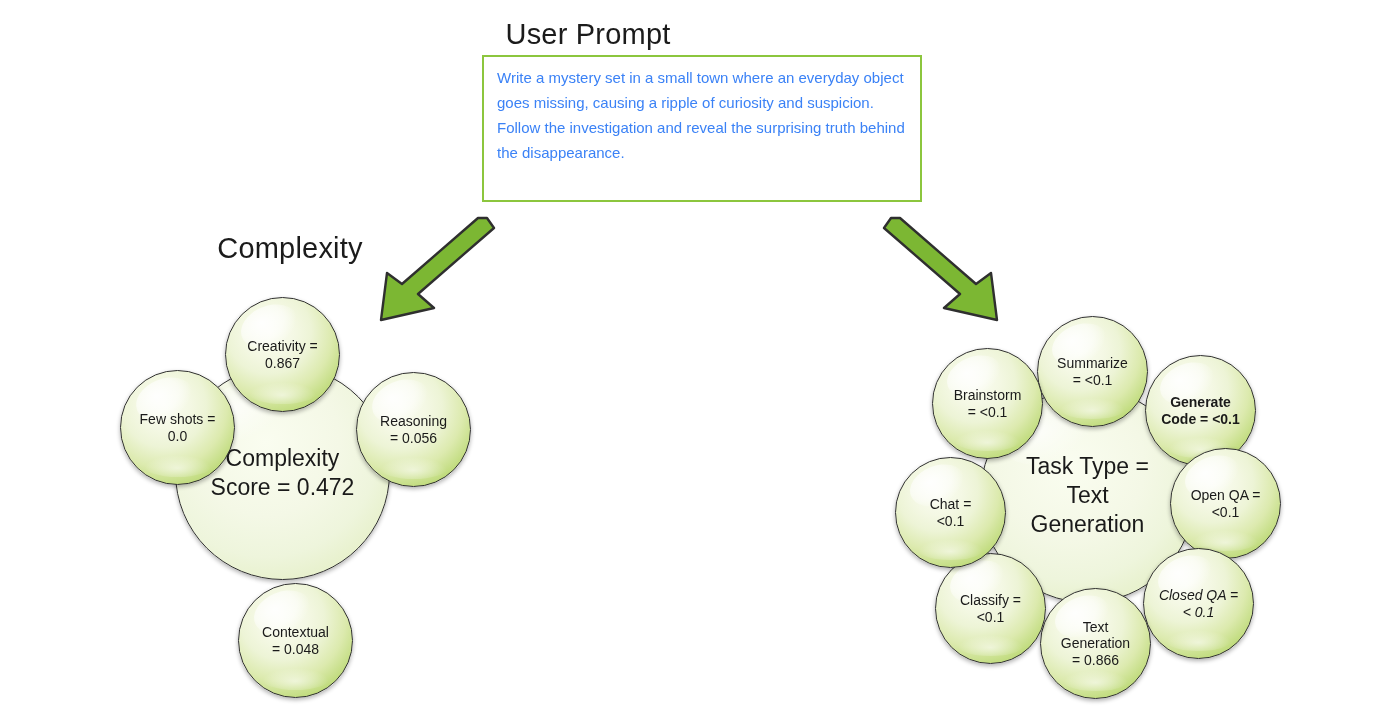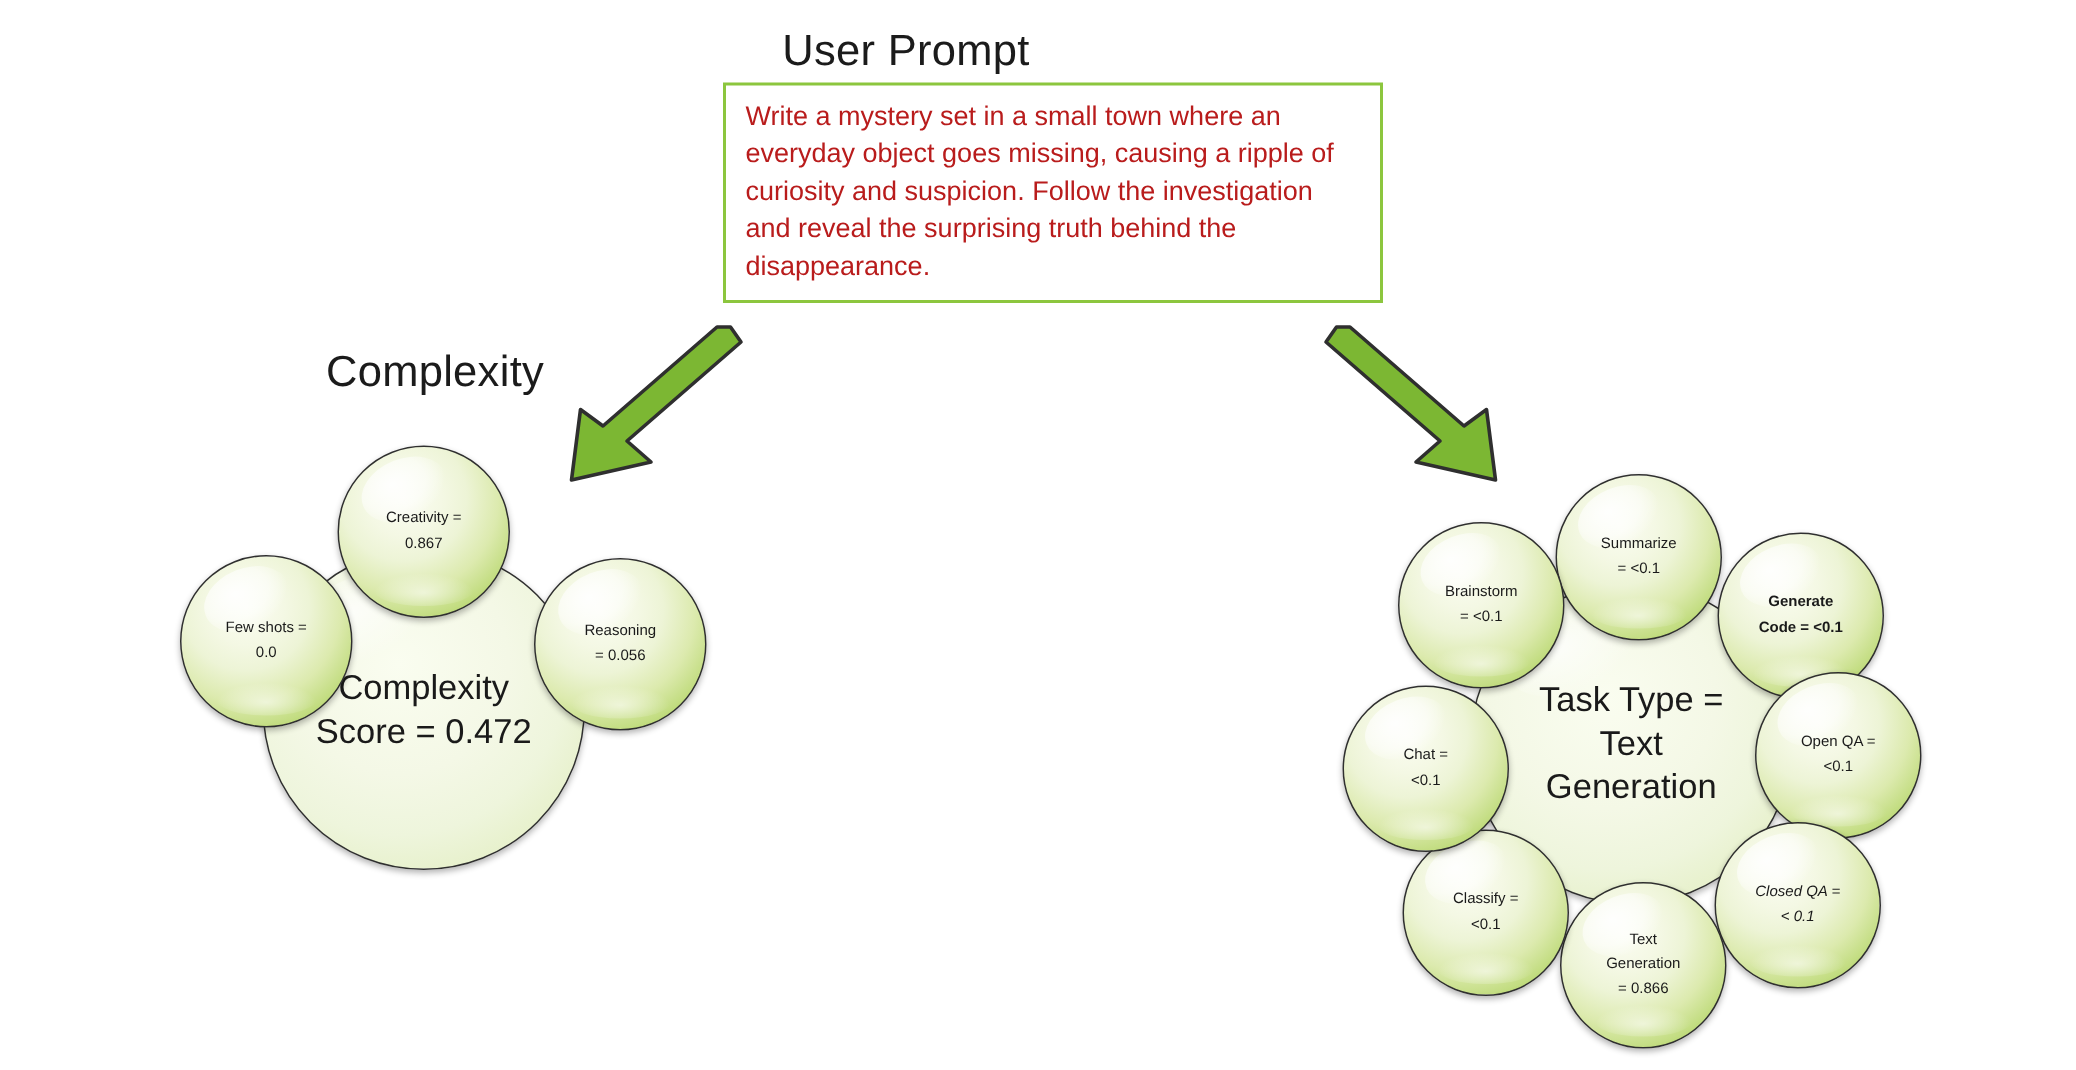--- a/index.html
+++ b/index.html
@@ -26,21 +26,20 @@
     font-size: 29px;
     font-weight: 400;
     color: #1b1b1b;
     letter-spacing: 0.2px;
     white-space: nowrap;
   }
   #user-prompt-title {
     left: 0; top: 18px;
     width: 1176px;
     text-align: center;
-    padding-left: 16px;
   }
   #complexity-title {
     left: 150px; top: 232px;
     width: 280px;
     text-align: center;
   }
   #tasktype-title {
     left: 940px; top: 232px;
     width: 280px;
     text-align: center;
@@ -52,23 +51,23 @@
     left: 482px;
     top: 55px;
     width: 440px;
     height: 147px;
     border: 2px solid #8cc63e;
     background: #ffffff;
     box-sizing: border-box;
     padding: 8px 12px 8px 13px;
   }
   #prompt-text {
-    font-size: 18px;
+    font-size: 15px;
     line-height: 25px;
-    color: #b91c1c;
+    color: #3b82f6;
     white-space: pre-wrap;
   }
 
   
   .arrow-svg { position: absolute; }
   #arrow-left  { left: 360px; top: 212px; }
   #arrow-right { left: 878px; top: 212px; }
 
   
   .cluster { position: absolute; }
@@ -122,21 +121,21 @@
     border-radius: 50%;
     background: radial-gradient(ellipse at 50% 60%,
                  rgba(255,255,255,0.55) 0%,
                  rgba(255,255,255,0.0) 70%);
     pointer-events: none;
   }
 
   .bubble .label {
     position: relative;
     z-index: 3;
-    font-size: 10px;
+    font-size: 14px;
     line-height: 16.5px;
     color: #1a1a1a;
     white-space: pre-line;
     width: 125%;
   }
 
   
   .hub {
     background:
       radial-gradient(circle at 42% 36%,
@@ -200,20 +199,24 @@
       <span class="label">Creativity =
 0.867</span>
     </div>
 
     <div class="bubble petal" style="left:246px; top:72px; width:115px; height:115px;">
       <span class="label">Reasoning
 = 0.056</span>
     </div>
 
 
+    <div class="bubble petal" style="left:128px; top:283px; width:115px; height:115px;">
+      <span class="label">Contextual
+= 0.048</span>
+    </div>
 
 
     <div class="bubble petal" style="left:10px; top:70px; width:115px; height:115px;">
       <span class="label">Few shots =
 0.0</span>
     </div>
   </div>
 
 
   <div class="cluster" id="cluster-tasktype">

